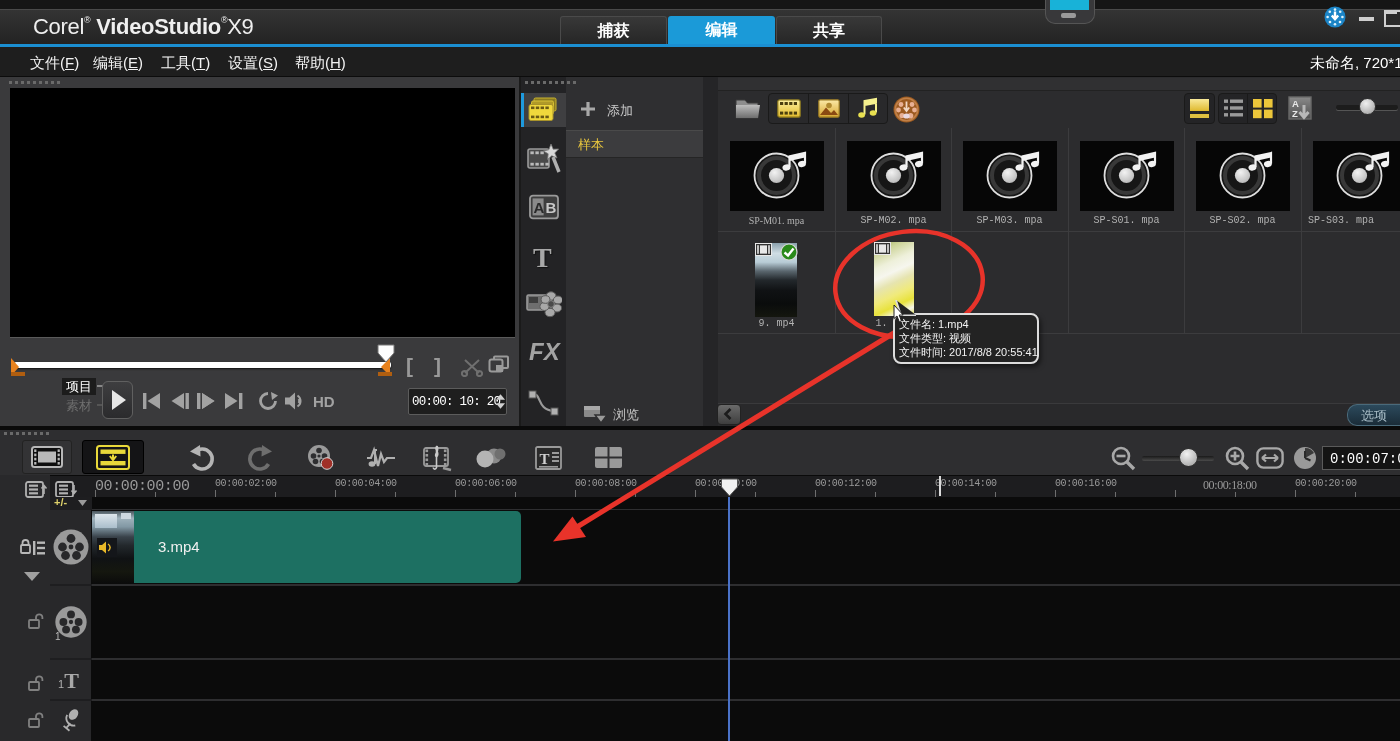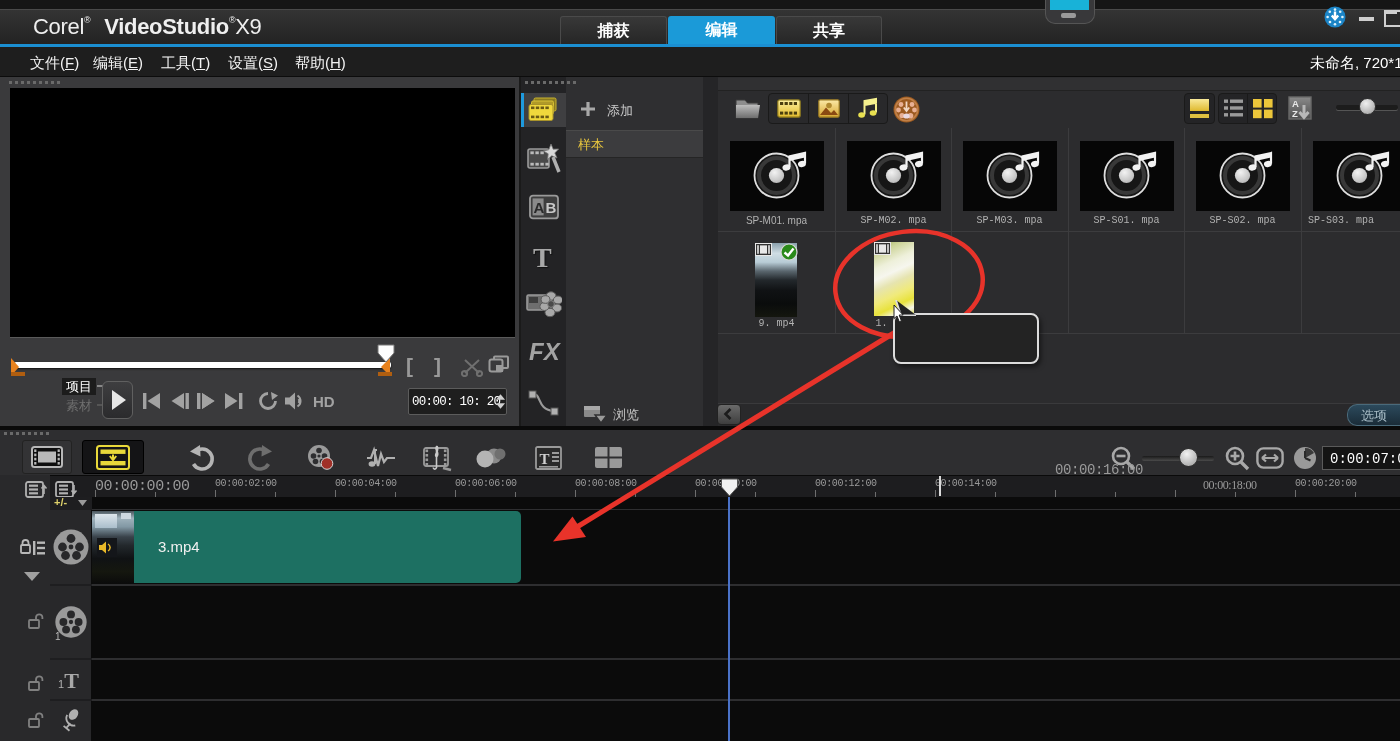--- a/index.html
+++ b/index.html
@@ -9,21 +9,21 @@
 .dots{position:absolute;height:4px;}
 .dots i{display:inline-block;width:3px;height:3px;background:#6a6a6a;margin-right:3px;vertical-align:top;}
 </style>
 </head>
 <body>
 <div id="app">
 
 <div class="abs" style="left:0;top:0;width:1400px;height:9px;background:#161616;"></div>
 
 <div class="abs" style="left:0;top:9px;width:1400px;height:35px;background:linear-gradient(#343434,#222);border-top:1px solid #4a4a4a;"></div>
-<div class="abs" style="left:33px;top:14px;font-size:22px;color:#efefef;letter-spacing:-0.3px;">Corel<span style="font-size:9px;vertical-align:11px;">®</span> <span style="font-weight:bold;margin-left:8px;">VideoStudio</span><span style="font-size:9px;vertical-align:11px;">®</span><span style="font-weight:400;">X9</span></div>
+<div class="abs" style="left:33px;top:14px;font-size:22px;color:#efefef;letter-spacing:-0.3px;">Corel<span style="font-size:9px;vertical-align:11px;">®</span> <span style="font-weight:bold;">VideoStudio</span><span style="font-size:9px;vertical-align:11px;">®</span><span style="font-weight:400;">X9</span></div>
 
 <div class="abs" style="left:1045px;top:0;width:48px;height:23px;background:#38383a;border:1px solid #555;border-top:none;border-radius:0 0 10px 10px;"></div>
 <div class="abs" style="left:1050px;top:0;width:39px;height:10px;background:#18b2d8;"></div>
 <div class="abs" style="left:1061px;top:13px;width:15px;height:5px;background:#9a9a9a;border-radius:2px;"></div>
 
 <svg class="abs" style="left:1323px;top:5px;" width="24" height="24" viewBox="0 0 24 24">
  <circle cx="12" cy="12" r="10.5" fill="#1b84c6"></circle>
  <g fill="#dff2fb">
   <circle cx="12" cy="4.6" r="1.3"></circle>
         <circle cx="6.8" cy="6.8" r="1.3"></circle>
@@ -361,21 +361,21 @@
     </svg>
 <svg class="abs" style="left:1080px;top:141px;" width="94" height="70">
       <use href="#vinyl"></use>
     </svg>
 <svg class="abs" style="left:1196px;top:141px;" width="94" height="70">
       <use href="#vinyl"></use>
     </svg>
 <svg class="abs" style="left:1313px;top:141px;" width="94" height="70">
       <use href="#vinyl"></use>
     </svg>
-<div class="abs" style="left:718px;top:215px;width:117px;text-align:center;font-family:Liberation Sans, sans-serif;font-size:10px;color:#b2b2b2;">SP-M01. mpa</div>
+<div class="abs" style="left:718px;top:215px;width:117px;text-align:center;font-family:Liberation Serif, serif;font-size:10px;color:#b2b2b2;">SP-M01. mpa</div>
 <div class="abs" style="left:835px;top:215px;width:117px;text-align:center;font-family:'Liberation Mono',monospace;font-size:10px;color:#b2b2b2;">SP-M02. mpa</div>
 <div class="abs" style="left:951px;top:215px;width:117px;text-align:center;font-family:'Liberation Mono',monospace;font-size:10px;color:#b2b2b2;">SP-M03. mpa</div>
 <div class="abs" style="left:1068px;top:215px;width:117px;text-align:center;font-family:'Liberation Mono',monospace;font-size:10px;color:#b2b2b2;">SP-S01. mpa</div>
 <div class="abs" style="left:1184px;top:215px;width:117px;text-align:center;font-family:'Liberation Mono',monospace;font-size:10px;color:#b2b2b2;">SP-S02. mpa</div>
 <div class="abs" style="left:1301px;top:215px;width:80px;text-align:center;font-family:'Liberation Mono',monospace;font-size:10px;color:#b2b2b2;">SP-S03. mpa</div>
 
 <div class="abs" style="left:755px;top:243px;width:42px;height:74px;background:linear-gradient(#8aa0ac 0%,#cfdde4 14%,#b8ccd6 26%,#5a666e 38%,#23282c 50%,#101214 64%,#0a0c0c 82%,#14160e 100%);"></div>
 <div class="abs" style="left:755px;top:243px;width:17px;height:13px;background:#e8e8e8;"></div>
 <svg class="abs" style="left:756px;top:244px;" width="15" height="11" viewBox="0 0 15 11">
  <rect x="0.6" y="0.6" width="13.8" height="9.8" fill="none" stroke="#333" stroke-width="1.2"></rect>
@@ -632,21 +632,21 @@
 <div class="abs" style="left:158px;top:538px;font-size:15px;color:#f0f0f0;">3.mp4</div>
 
 <div class="abs" style="left:95px;top:478px;font-size:15px;color:#9a9a9a;font-family:'Liberation Mono',monospace;letter-spacing:-0.4px;">00:00:00:00</div>
 <div class="abs" style="left:215px;top:478px;font-size:10px;color:#9a9a9a;font-family:'Liberation Mono',monospace;letter-spacing:-0.4px;">00:00:02:00</div>
 <div class="abs" style="left:335px;top:478px;font-size:10px;color:#9a9a9a;font-family:'Liberation Mono',monospace;letter-spacing:-0.4px;">00:00:04:00</div>
 <div class="abs" style="left:455px;top:478px;font-size:10px;color:#9a9a9a;font-family:'Liberation Mono',monospace;letter-spacing:-0.4px;">00:00:06:00</div>
 <div class="abs" style="left:575px;top:478px;font-size:10px;color:#9a9a9a;font-family:'Liberation Mono',monospace;letter-spacing:-0.4px;">00:00:08:00</div>
 <div class="abs" style="left:695px;top:478px;font-size:10px;color:#9a9a9a;font-family:'Liberation Mono',monospace;letter-spacing:-0.4px;">00:00:10:00</div>
 <div class="abs" style="left:815px;top:478px;font-size:10px;color:#9a9a9a;font-family:'Liberation Mono',monospace;letter-spacing:-0.4px;">00:00:12:00</div>
 <div class="abs" style="left:935px;top:478px;font-size:10px;color:#9a9a9a;font-family:'Liberation Mono',monospace;letter-spacing:-0.4px;">00:00:14:00</div>
-<div class="abs" style="left:1055px;top:462px;font-size:14px;color:#9a9a9a;font-family:'Liberation Mono',monospace;letter-spacing:-0.4px;">00:00:16:00</div>
+<div class="abs" style="left:1055px;top:478px;font-size:10px;color:#9a9a9a;font-family:'Liberation Mono',monospace;letter-spacing:-0.4px;">00:00:16:00</div>
 <div class="abs" style="left:1203px;top:478px;font-size:12px;color:#9a9a9a;font-family:Liberation Serif, serif;letter-spacing:-0.4px;">00:00:18:00</div>
 <div class="abs" style="left:1295px;top:478px;font-size:10px;color:#9a9a9a;font-family:'Liberation Mono',monospace;letter-spacing:-0.4px;">00:00:20:00</div>
 <svg class="abs" style="left:0;top:489px;" width="1400" height="8" viewBox="0 0 1400 8">
  <g stroke="#6e6e6e" stroke-width="1">
   <path d="M95.5 1 V8 M155.5 3 V8 M215.5 1 V8 M275.5 3 V8 M335.5 1 V8 M395.5 3 V8 M455.5 1 V8 M515.5 3 V8 M575.5 1 V8 M635.5 3 V8 M695.5 1 V8 M755.5 3 V8 M815.5 1 V8 M875.5 3 V8 M935.5 1 V8 M995.5 3 V8 M1055.5 1 V8 M1115.5 3 V8 M1175.5 1 V8 M1235.5 3 V8 M1295.5 1 V8 M1355.5 3 V8"></path>
  </g>
 </svg>
 
 <svg class="abs" style="left:720px;top:478px;" width="19" height="19" viewBox="0 0 19 19">
       <path d="M1.5 1 L17.5 1 L17.5 9 L9.5 18 L1.5 9 Z" fill="#f2f2f2" stroke="#555" stroke-width="1"></path>
@@ -660,18 +660,19 @@
 <svg class="abs" style="left:0;top:0;z-index:45;pointer-events:none;" width="1400" height="741" viewBox="0 0 1400 741">
  <line x1="902" y1="328" x2="577" y2="527" stroke="#e8332a" stroke-width="5"></line>
  <polygon points="553,541.5 572.5,516.5 586,537" fill="#e8332a"></polygon>
 </svg>
 
 <div class="abs" style="left:893px;top:313px;width:146px;height:51px;background:#232323;border:2px solid #dcdcdc;border-radius:8px;box-sizing:border-box;z-index:50;box-shadow:2px 3px 5px rgba(0,0,0,0.5);"></div>
 <svg class="abs" style="left:892px;top:300px;z-index:51;" width="30" height="16" viewBox="0 0 30 16">
       <path d="M4 0 L9 15 L24 15 Z" fill="#232323"></path>
       <path d="M4 0 L9 15.5 L24 15.5" fill="none" stroke="#dcdcdc" stroke-width="1.8"></path>
     </svg>
+<div class="abs" style="left:899px;top:318px;z-index:52;font-size:11px;color:#f2f2f2;line-height:13.8px;white-space:nowrap;">文件名: 1.mp4<br>文件类型: 视频<br>文件时间: 2017/8/8 20:55:41</div>
 
 <svg class="abs" style="left:893px;top:305px;z-index:55;" width="13" height="18" viewBox="0 0 13 18">
  <path d="M1 0 L1 13.5 L4 11 L6.2 16.8 L8.4 15.9 L6.2 10 L10.2 10 Z" fill="#fff" stroke="#222" stroke-width="1"></path>
 </svg>
 
 </div>
 
 </body></html>

